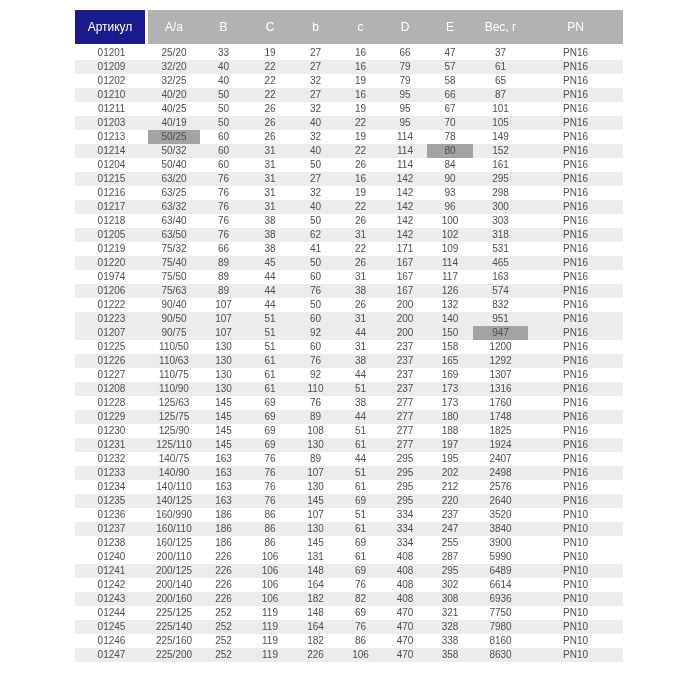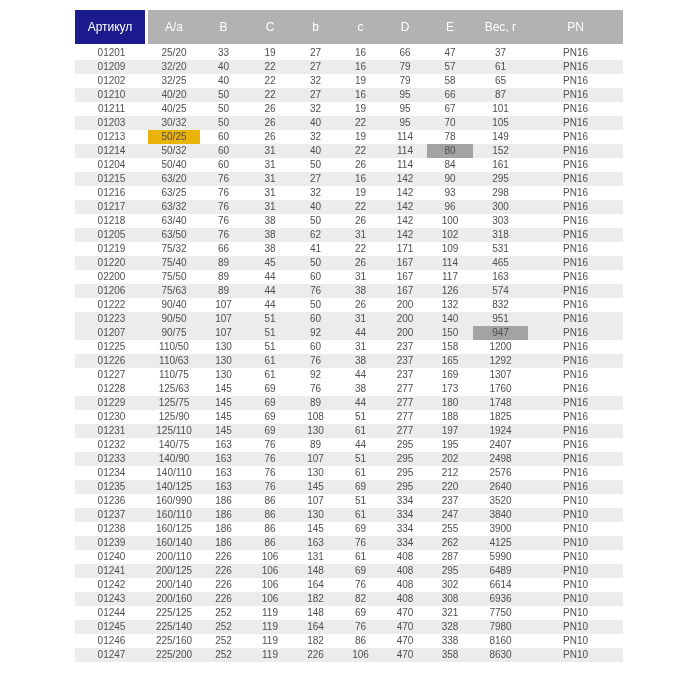--- a/index.html
+++ b/index.html
@@ -138,33 +138,33 @@
           <td style="background: rgb(255, 255, 255); color: rgb(79, 79, 79);">26</td>
           <td style="background: rgb(255, 255, 255); color: rgb(79, 79, 79);">32</td>
           <td style="background: rgb(255, 255, 255); color: rgb(79, 79, 79);">19</td>
           <td style="background: rgb(255, 255, 255); color: rgb(79, 79, 79);">95</td>
           <td style="background: rgb(255, 255, 255); color: rgb(79, 79, 79);">67</td>
           <td style="background: rgb(255, 255, 255); color: rgb(79, 79, 79);">101</td>
           <td style="background: rgb(255, 255, 255); color: rgb(79, 79, 79);">PN16</td>
         </tr>
         <tr>
           <td style="background: rgb(236, 236, 236); color: rgb(79, 79, 79);">01203</td>
-          <td style="background: rgb(236, 236, 236); color: rgb(79, 79, 79);">30/32</td>
+          <td style="background: rgb(236, 236, 236); color: rgb(79, 79, 79);">40/19</td>
           <td style="background: rgb(236, 236, 236); color: rgb(79, 79, 79);">50</td>
           <td style="background: rgb(236, 236, 236); color: rgb(79, 79, 79);">26</td>
           <td style="background: rgb(236, 236, 236); color: rgb(79, 79, 79);">40</td>
           <td style="background: rgb(236, 236, 236); color: rgb(79, 79, 79);">22</td>
           <td style="background: rgb(236, 236, 236); color: rgb(79, 79, 79);">95</td>
           <td style="background: rgb(236, 236, 236); color: rgb(79, 79, 79);">70</td>
           <td style="background: rgb(236, 236, 236); color: rgb(79, 79, 79);">105</td>
           <td style="background: rgb(236, 236, 236); color: rgb(79, 79, 79);">PN16</td>
         </tr>
         <tr>
           <td style="background: rgb(255, 255, 255); color: rgb(79, 79, 79);">01213</td>
-          <td style="background: #eab308; color: rgb(79, 79, 79);">50/25</td>
+          <td style="background: #a3a3a3; color: rgb(79, 79, 79);">50/25</td>
           <td style="background: rgb(255, 255, 255); color: rgb(79, 79, 79);">60</td>
           <td style="background: rgb(255, 255, 255); color: rgb(79, 79, 79);">26</td>
           <td style="background: rgb(255, 255, 255); color: rgb(79, 79, 79);">32</td>
           <td style="background: rgb(255, 255, 255); color: rgb(79, 79, 79);">19</td>
           <td style="background: rgb(255, 255, 255); color: rgb(79, 79, 79);">114</td>
           <td style="background: rgb(255, 255, 255); color: rgb(79, 79, 79);">78</td>
           <td style="background: rgb(255, 255, 255); color: rgb(79, 79, 79);">149</td>
           <td style="background: rgb(255, 255, 255); color: rgb(79, 79, 79);">PN16</td>
         </tr>
         <tr>
@@ -269,21 +269,21 @@
           <td style="background: rgb(236, 236, 236); color: rgb(79, 79, 79);">89</td>
           <td style="background: rgb(236, 236, 236); color: rgb(79, 79, 79);">45</td>
           <td style="background: rgb(236, 236, 236); color: rgb(79, 79, 79);">50</td>
           <td style="background: rgb(236, 236, 236); color: rgb(79, 79, 79);">26</td>
           <td style="background: rgb(236, 236, 236); color: rgb(79, 79, 79);">167</td>
           <td style="background: rgb(236, 236, 236); color: rgb(79, 79, 79);">114</td>
           <td style="background: rgb(236, 236, 236); color: rgb(79, 79, 79);">465</td>
           <td style="background: rgb(236, 236, 236); color: rgb(79, 79, 79);">PN16</td>
         </tr>
         <tr>
-          <td style="background: rgb(255, 255, 255); color: rgb(79, 79, 79);">02200</td>
+          <td style="background: rgb(255, 255, 255); color: rgb(79, 79, 79);">01974</td>
           <td style="background: rgb(255, 255, 255); color: rgb(79, 79, 79);">75/50</td>
           <td style="background: rgb(255, 255, 255); color: rgb(79, 79, 79);">89</td>
           <td style="background: rgb(255, 255, 255); color: rgb(79, 79, 79);">44</td>
           <td style="background: rgb(255, 255, 255); color: rgb(79, 79, 79);">60</td>
           <td style="background: rgb(255, 255, 255); color: rgb(79, 79, 79);">31</td>
           <td style="background: rgb(255, 255, 255); color: rgb(79, 79, 79);">167</td>
           <td style="background: rgb(255, 255, 255); color: rgb(79, 79, 79);">117</td>
           <td style="background: rgb(255, 255, 255); color: rgb(79, 79, 79);">163</td>
           <td style="background: rgb(255, 255, 255); color: rgb(79, 79, 79);">PN16</td>
         </tr>
@@ -363,20 +363,32 @@
           <td style="background: rgb(255, 255, 255); color: rgb(79, 79, 79);">01227</td>
           <td style="background: rgb(255, 255, 255); color: rgb(79, 79, 79);">110/75</td>
           <td style="background: rgb(255, 255, 255); color: rgb(79, 79, 79);">130</td>
           <td style="background: rgb(255, 255, 255); color: rgb(79, 79, 79);">61</td>
           <td style="background: rgb(255, 255, 255); color: rgb(79, 79, 79);">92</td>
           <td style="background: rgb(255, 255, 255); color: rgb(79, 79, 79);">44</td>
           <td style="background: rgb(255, 255, 255); color: rgb(79, 79, 79);">237</td>
           <td style="background: rgb(255, 255, 255); color: rgb(79, 79, 79);">169</td>
           <td style="background: rgb(255, 255, 255); color: rgb(79, 79, 79);">1307</td>
           <td style="background: rgb(255, 255, 255); color: rgb(79, 79, 79);">PN16</td>
+        </tr>
+        <tr>
+          <td style="background: rgb(236, 236, 236); color: rgb(79, 79, 79);">01208</td>
+          <td style="background: rgb(236, 236, 236); color: rgb(79, 79, 79);">110/90</td>
+          <td style="background: rgb(236, 236, 236); color: rgb(79, 79, 79);">130</td>
+          <td style="background: rgb(236, 236, 236); color: rgb(79, 79, 79);">61</td>
+          <td style="background: rgb(236, 236, 236); color: rgb(79, 79, 79);">110</td>
+          <td style="background: rgb(236, 236, 236); color: rgb(79, 79, 79);">51</td>
+          <td style="background: rgb(236, 236, 236); color: rgb(79, 79, 79);">237</td>
+          <td style="background: rgb(236, 236, 236); color: rgb(79, 79, 79);">173</td>
+          <td style="background: rgb(236, 236, 236); color: rgb(79, 79, 79);">1316</td>
+          <td style="background: rgb(236, 236, 236); color: rgb(79, 79, 79);">PN16</td>
         </tr>
         <tr>
           <td style="background: rgb(255, 255, 255); color: rgb(79, 79, 79);">01228</td>
           <td style="background: rgb(255, 255, 255); color: rgb(79, 79, 79);">125/63</td>
           <td style="background: rgb(255, 255, 255); color: rgb(79, 79, 79);">145</td>
           <td style="background: rgb(255, 255, 255); color: rgb(79, 79, 79);">69</td>
           <td style="background: rgb(255, 255, 255); color: rgb(79, 79, 79);">76</td>
           <td style="background: rgb(255, 255, 255); color: rgb(79, 79, 79);">38</td>
           <td style="background: rgb(255, 255, 255); color: rgb(79, 79, 79);">277</td>
           <td style="background: rgb(255, 255, 255); color: rgb(79, 79, 79);">173</td>
@@ -497,32 +509,20 @@
           <td style="background: rgb(255, 255, 255); color: rgb(79, 79, 79);">186</td>
           <td style="background: rgb(255, 255, 255); color: rgb(79, 79, 79);">86</td>
           <td style="background: rgb(255, 255, 255); color: rgb(79, 79, 79);">145</td>
           <td style="background: rgb(255, 255, 255); color: rgb(79, 79, 79);">69</td>
           <td style="background: rgb(255, 255, 255); color: rgb(79, 79, 79);">334</td>
           <td style="background: rgb(255, 255, 255); color: rgb(79, 79, 79);">255</td>
           <td style="background: rgb(255, 255, 255); color: rgb(79, 79, 79);">3900</td>
           <td style="background: rgb(255, 255, 255); color: rgb(79, 79, 79);">PN10</td>
         </tr>
         <tr>
-          <td style="background: rgb(236, 236, 236); color: rgb(79, 79, 79);">01239</td>
-          <td style="background: rgb(236, 236, 236); color: rgb(79, 79, 79);">160/140</td>
-          <td style="background: rgb(236, 236, 236); color: rgb(79, 79, 79);">186</td>
-          <td style="background: rgb(236, 236, 236); color: rgb(79, 79, 79);">86</td>
-          <td style="background: rgb(236, 236, 236); color: rgb(79, 79, 79);">163</td>
-          <td style="background: rgb(236, 236, 236); color: rgb(79, 79, 79);">76</td>
-          <td style="background: rgb(236, 236, 236); color: rgb(79, 79, 79);">334</td>
-          <td style="background: rgb(236, 236, 236); color: rgb(79, 79, 79);">262</td>
-          <td style="background: rgb(236, 236, 236); color: rgb(79, 79, 79);">4125</td>
-          <td style="background: rgb(236, 236, 236); color: rgb(79, 79, 79);">PN10</td>
-        </tr>
-        <tr>
           <td style="background: rgb(255, 255, 255); color: rgb(79, 79, 79);">01240</td>
           <td style="background: rgb(255, 255, 255); color: rgb(79, 79, 79);">200/110</td>
           <td style="background: rgb(255, 255, 255); color: rgb(79, 79, 79);">226</td>
           <td style="background: rgb(255, 255, 255); color: rgb(79, 79, 79);">106</td>
           <td style="background: rgb(255, 255, 255); color: rgb(79, 79, 79);">131</td>
           <td style="background: rgb(255, 255, 255); color: rgb(79, 79, 79);">61</td>
           <td style="background: rgb(255, 255, 255); color: rgb(79, 79, 79);">408</td>
           <td style="background: rgb(255, 255, 255); color: rgb(79, 79, 79);">287</td>
           <td style="background: rgb(255, 255, 255); color: rgb(79, 79, 79);">5990</td>
           <td style="background: rgb(255, 255, 255); color: rgb(79, 79, 79);">PN10</td>

